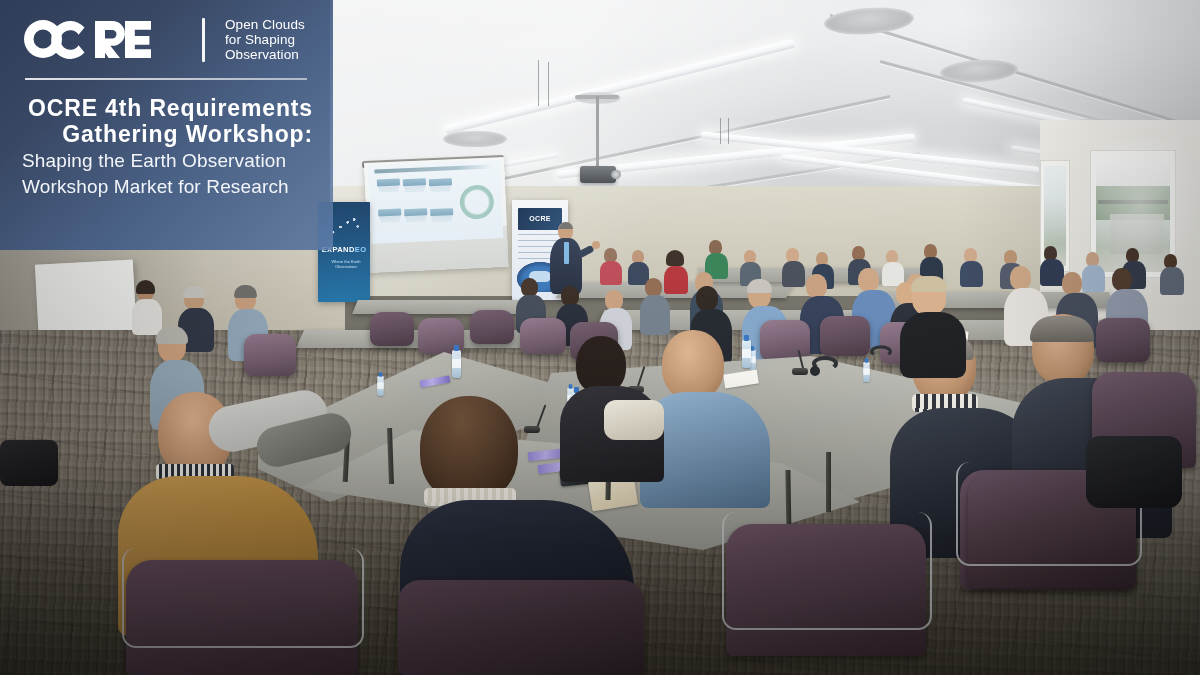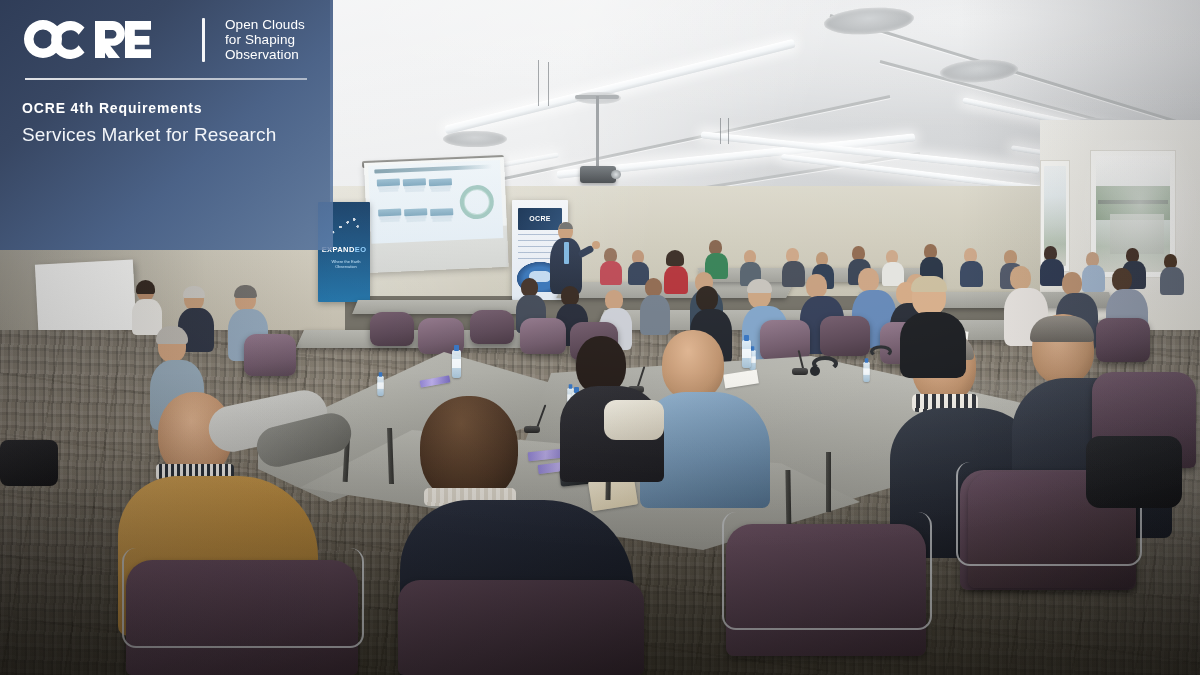--- a/index.html
+++ b/index.html
@@ -256,22 +256,22 @@
       color:#fff; padding:18px 20px 0 22px; }
   #logo-row{ display:flex; align-items:center; gap:20px; }
   .ocre-mark{ display:flex; align-items:center; height:44px; }
   .ocre-mark svg{ display:block; }
   .logo-bar{ width:3px; height:44px; background:#ffffff; opacity:.95; border-radius:1px; }
   .logo-words{ font-size:13.5px; line-height:14.8px; font-weight:400; color:#fff;
       letter-spacing:.1px; white-space:nowrap; }
   .divider{ margin:16px 0 0 3px; width:282px; height:2px;
       background:linear-gradient(90deg, rgba(255,255,255,.85), rgba(255,255,255,.55)); }
   #title-block{ margin-top:15px; }
-  .t-bold{ font-size:14px; line-height:26px; font-weight:700;
-      letter-spacing:.85px; color:#ffffff; white-space:nowrap; }
+  .t-bold{ font-size:23px; line-height:26px; font-weight:700;
+      letter-spacing:.85px; color:#ffffff; white-space:nowrap;text-align:right; }
   .t-reg{ font-size:19px; line-height:25px; font-weight:400;
       letter-spacing:.15px; color:#f2f5f9; white-space:nowrap; margin-top:1px;}
 </style>
 </head>
 <body>
 
 <div id="stage">
 
   <div class="photo">
 
@@ -708,17 +708,19 @@
         <span>Open Clouds</span><br>
         <span>for Shaping</span><br>
         <span>Observation</span>
       </span>
     </div>
 
     <div class="divider"></div>
 
     <div id="title-block">
       <div class="t-bold">OCRE 4th Requirements</div>
-      <div class="t-reg">Services Market for Research</div>
+      <div class="t-bold">Gathering Workshop:</div>
+      <div class="t-reg">Shaping the Earth Observation</div>
+      <div class="t-reg">Workshop Market for Research</div>
     </div>
   </div>
 
 </div>
 
 </body></html>

